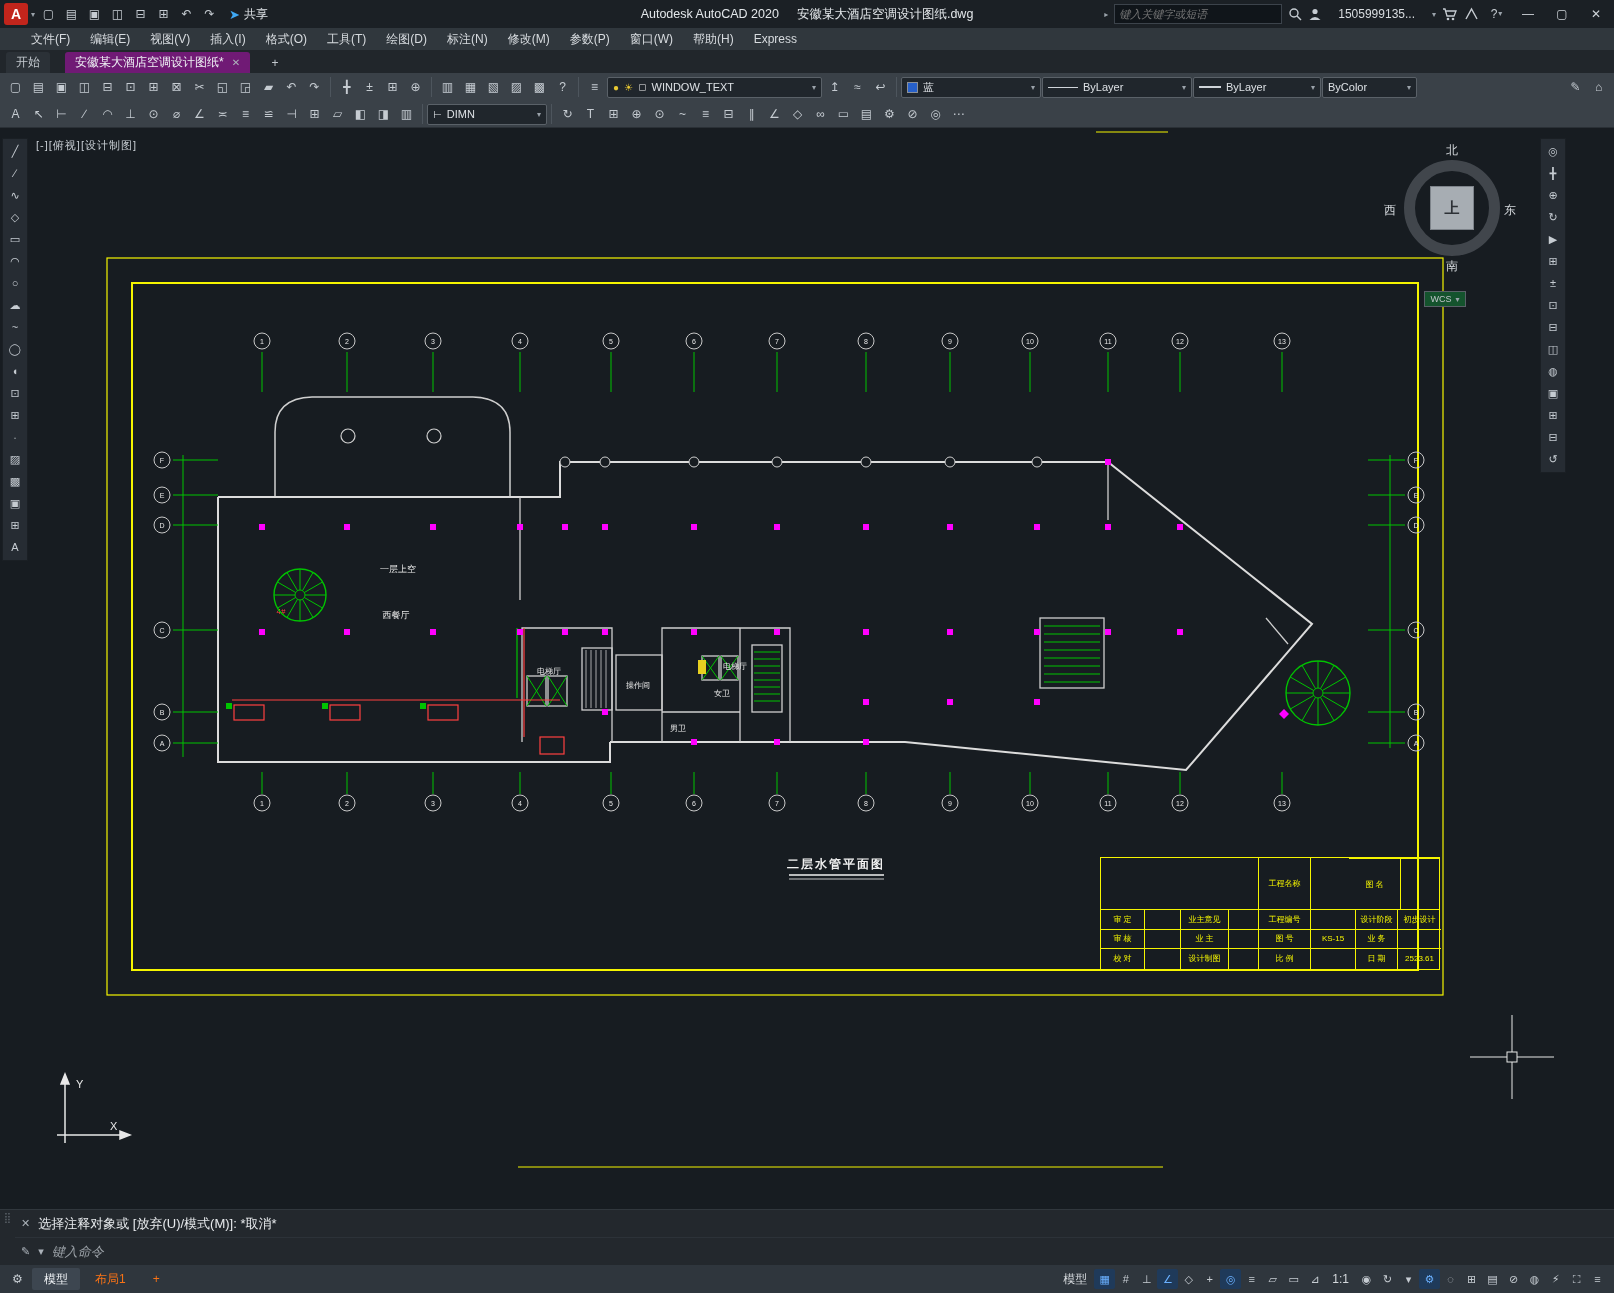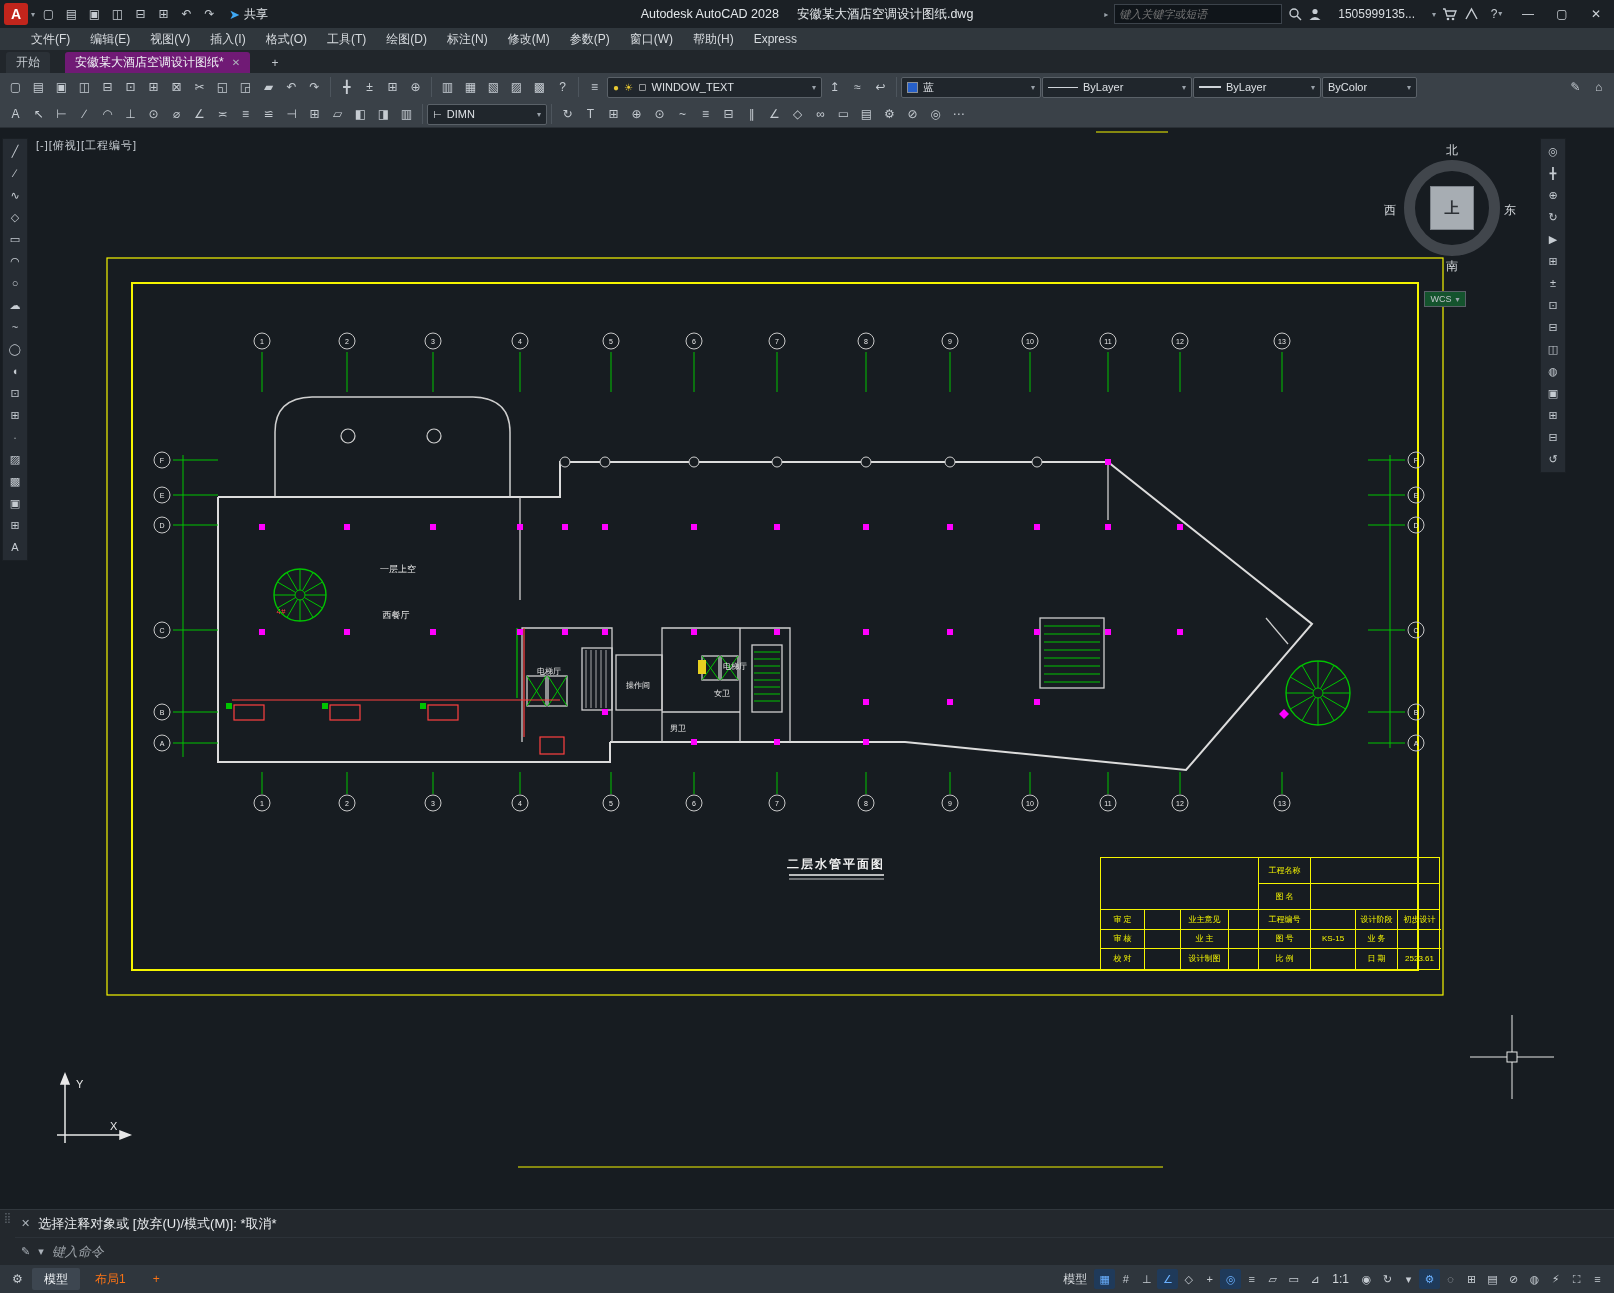--- a/index.html
+++ b/index.html
@@ -55,21 +55,21 @@
 
 #compass{left:1404px;top:32px;width:96px;height:96px}
 #compass .ring{position:absolute;inset:0;border-radius:50%;border:11px solid rgba(135,140,146,.38)}
 #compass .face{position:absolute;left:26px;top:26px;width:44px;height:44px;background:#a7adb3;color:#2d3136;display:flex;align-items:center;justify-content:center;font-size:15px;font-weight:bold;border:1px solid #7d838a}
 .cdir{position:absolute;color:#d4d8dc;font-size:12px}
 #wcs-badge{left:1424px;top:163px;width:42px;height:16px;background:#14532d;border:1px solid #596067;color:#c0c5ca;font-size:9px;display:flex;align-items:center;justify-content:center;gap:3px}
 
 #titleblock{left:1100px;top:729px;width:340px;height:113px;border:1.5px solid #f5f500;color:#f5f500;font-size:8px}
 #tb-top{display:flex;height:52px;border-bottom:1px solid #f5f500}
 #tb-top .bigcell{width:158px;border-right:1px solid #f5f500}
-#tb-top .rightcells{flex:1;display:flex;flex-direction:column}
+#tb-top .rightcells{flex:1;display:flex;}
 #tb-top .trow{flex:1;display:flex}
 #tb-top .trow+.trow{border-top:1px solid #f5f500}
 #tb-top .lab{width:52px;border-right:1px solid #f5f500;display:flex;align-items:center;justify-content:center}
 #tb-grid{display:grid;grid-template-columns:44px 36px 48px 30px 52px 45px 42px 43px;grid-auto-rows:19.6px}
 #tb-grid div{border-right:1px solid #f5f500;border-bottom:1px solid #f5f500;display:flex;align-items:center;justify-content:center;overflow:hidden}
 #tb-grid div:nth-child(8n){border-right:0}
 #tb-grid div:nth-last-child(-n+8){border-bottom:0}
 
 #cmdline{left:0;top:1209px;width:1614px;height:56px;background:#23282d;border-top:1px solid #31373d;display:flex}
 #cmd-grip{width:15px;color:#5a6168;font-size:10px;padding-top:2px;text-align:center}
@@ -102,21 +102,21 @@
       <div class="tbtn">⊟</div>
       <div class="tbtn">⊞</div>
       <div class="tbtn">↶</div>
       <div class="tbtn">↷</div>
     </div>
   <div id="share-group">
     <span id="share-icon">➤</span>
     <span>共享</span>
   </div>
   <div id="center-title">
-    <span>Autodesk AutoCAD 2028</span>
+    <span>Autodesk AutoCAD 2020</span>
     <span>安徽某大酒店空调设计图纸.dwg</span>
   </div>
   <div id="tb-right">
     <span class="caret">▸</span>
     <div id="search-box">
       <input placeholder="键入关键字或短语" style="">
     </div>
     <svg class="mini-svg" width="14" height="14" viewBox="0 0 14 14">
         <circle cx="6" cy="6" r="4" fill="none" stroke="#c6ccd2" stroke-width="1.4"></circle>
         <line x1="9" y1="9" x2="13" y2="13" stroke="#c6ccd2" stroke-width="1.4"></line>
@@ -595,21 +595,21 @@
         <line x1="1044" y1="674" x2="1100" y2="674" stroke="#00c400" stroke-width="1"></line>
         <line x1="1044" y1="682" x2="1100" y2="682" stroke="#00c400" stroke-width="1"></line>
         <line x1="586" y1="650" x2="586" y2="708" stroke="#cfcfcf" stroke-width="0.8"></line>
         <line x1="591" y1="650" x2="591" y2="708" stroke="#cfcfcf" stroke-width="0.8"></line>
         <line x1="596" y1="650" x2="596" y2="708" stroke="#cfcfcf" stroke-width="0.8"></line>
         <line x1="601" y1="650" x2="601" y2="708" stroke="#cfcfcf" stroke-width="0.8"></line>
         <line x1="606" y1="650" x2="606" y2="708" stroke="#cfcfcf" stroke-width="0.8"></line>
       </g>
   </svg>
 
-  <div id="vp-label" class="abs">[-][俯视][工程编号]</div>
+  <div id="vp-label" class="abs">[-][俯视][设计制图]</div>
 
   <div id="palette" class="abs">
       <div class="tbtn">╱</div>
       <div class="tbtn">∕</div>
       <div class="tbtn">∿</div>
       <div class="tbtn">◇</div>
       <div class="tbtn">▭</div>
       <div class="tbtn">◠</div>
       <div class="tbtn">○</div>
       <div class="tbtn">☁</div>

